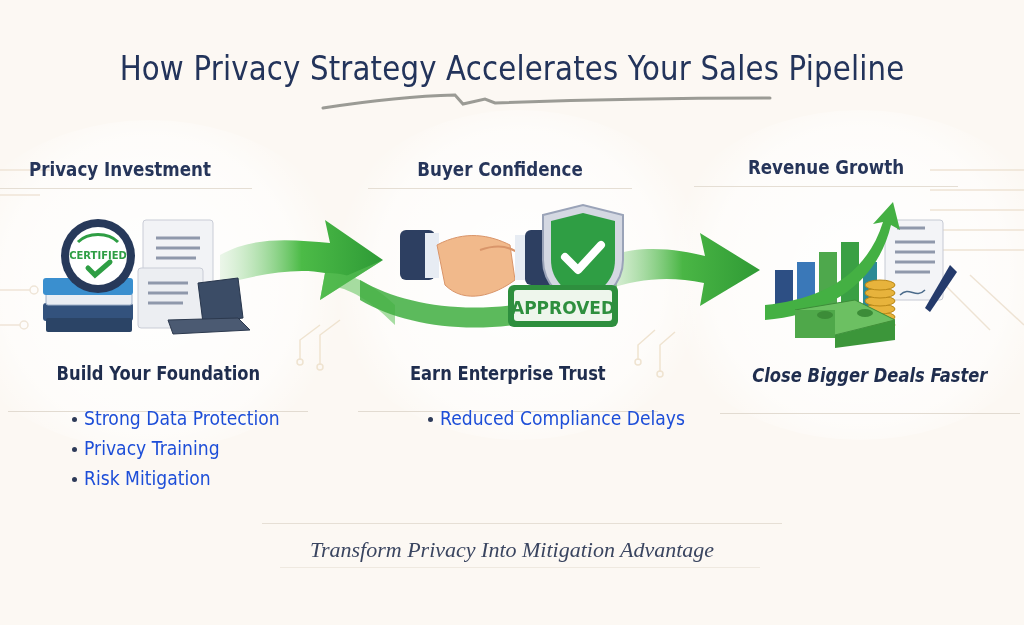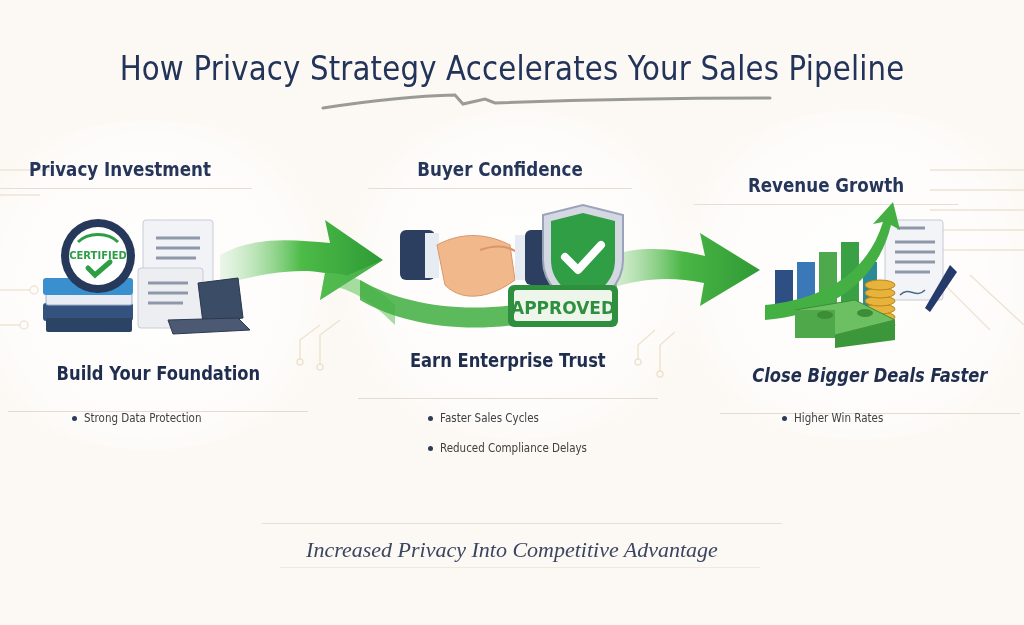--- a/index.html
+++ b/index.html
@@ -25,21 +25,21 @@
   .col-sub {
     position:absolute; width:300px; text-align:center;
     font-weight:bold; font-size:19px; color:#1f2d4e;
     padding-bottom:27px; border-bottom:1px solid #e2dbd1;
     font-family:"DejaVu Sans", sans-serif;
   }
   .col-sub span { display:inline-block; transform:scaleX(0.86); }
   .col-sub.italic span { font-style:italic; }
   ul.bullets { position:absolute; margin:0; padding:0; list-style:none; }
   ul.bullets li {
-    font-size:12px; color:#404040; line-height:30px;
+    font-size:20px; color:#1d4ed8; line-height:30px;
     font-family:"DejaVu Sans", sans-serif;
   }
   ul.bullets li span.txt { display:inline-block; transform:scaleX(0.86); transform-origin:left center; }
   ul.bullets li .dot { display:inline-block; width:5px; height:5px; border-radius:50%; background:#2d3a58; margin-right:7px; vertical-align:middle; }
   .footer-line { position:absolute; left:262px; width:520px; height:1px; background:#e6dfd5; }
   .footer {
     position:absolute; top:537px; left:0; width:1024px; text-align:center;
     font-family:"Liberation Serif", "DejaVu Serif", serif; font-style:italic;
     font-size:22px; color:#3a4560;
   }
@@ -94,21 +94,21 @@
 <svg class="underline" width="460" height="22">
   <path d="M8 18 C60 10, 100 6, 140 5 L148 14 L170 9 L180 13 C260 10, 380 8, 455 8" stroke="#9b9b95" stroke-width="3" fill="none" stroke-linecap="round"></path>
 </svg>
 
 <div class="col" style="left:-30px;top:158px;">
   <div class="col-head" style="text-align:center;">Privacy Investment</div>
 </div>
 <div class="col" style="left:350px;top:158px;">
   <div class="col-head">Buyer Confidence</div>
 </div>
-<div class="col" style="left:676px;top:174px;">
+<div class="col" style="left:676px;top:156px;">
   <div class="col-head">Revenue Growth</div>
 </div>
 
 <svg style="left:215px;top:215px;" width="180" height="120">
   <defs>
     <linearGradient id="ga" x1="0" y1="0" x2="1" y2="0">
       <stop offset="0" stop-color="#bfe6bc" stop-opacity="0.3"></stop>
       <stop offset="0.5" stop-color="#4cbb47"></stop>
       <stop offset="1" stop-color="#2e9a36"></stop>
     </linearGradient>
@@ -214,33 +214,33 @@
   <path d="M30 110 L90 100 L130 120 L70 135 Z" fill="#6cc062" stroke="#3c8c38"></path>
   <rect x="30" y="110" width="40" height="28" fill="#4fa84a"></rect>
   <path d="M70 135 L130 120 L130 140 L70 148 Z" fill="#3c963a"></path>
   <ellipse cx="60" cy="115" rx="8" ry="4" fill="#3c8c38"></ellipse>
   <ellipse cx="100" cy="113" rx="8" ry="4" fill="#3c8c38"></ellipse>
 </svg>
 
 <div class="col-sub" style="left:8px;top:362px;">
   <span>Build Your Foundation</span>
 </div>
-<div class="col-sub" style="left:358px;top:349px;">
+<div class="col-sub" style="left:358px;top:362px;">
   <span>Earn Enterprise Trust</span>
 </div>
 <div class="col-sub italic" style="left:720px;top:364px;text-decoration:underline;">
   <span>Close Bigger Deals Faster</span>
 </div>
 
 <ul class="bullets" style="left:72px;top:403px;">
   <li><span class="dot"></span><span class="txt">Strong Data Protection</span></li>
+  <li><span class="dot"></span><span class="txt">Privacy Training</span></li>
+  <li><span class="dot"></span><span class="txt">Risk Mitigation</span></li>
 </ul>
 <ul class="bullets" style="left:428px;top:403px;">
-  <li><span class="dot"></span><span class="txt">Faster Sales Cycles</span></li>
   <li><span class="dot"></span><span class="txt">Reduced Compliance Delays</span></li>
 </ul>
 <ul class="bullets" style="left:782px;top:403px;">
-  <li><span class="dot"></span><span class="txt">Higher Win Rates</span></li>
 </ul>
 
 <div class="footer-line" style="top:523px;"></div>
-<div class="footer">Increased Privacy Into Competitive Advantage</div>
+<div class="footer">Transform Privacy Into Mitigation Advantage</div>
 <div class="footer-line" style="top:567px;left:280px;width:480px;background:#efe9e0;"></div>
 
 </body></html>

